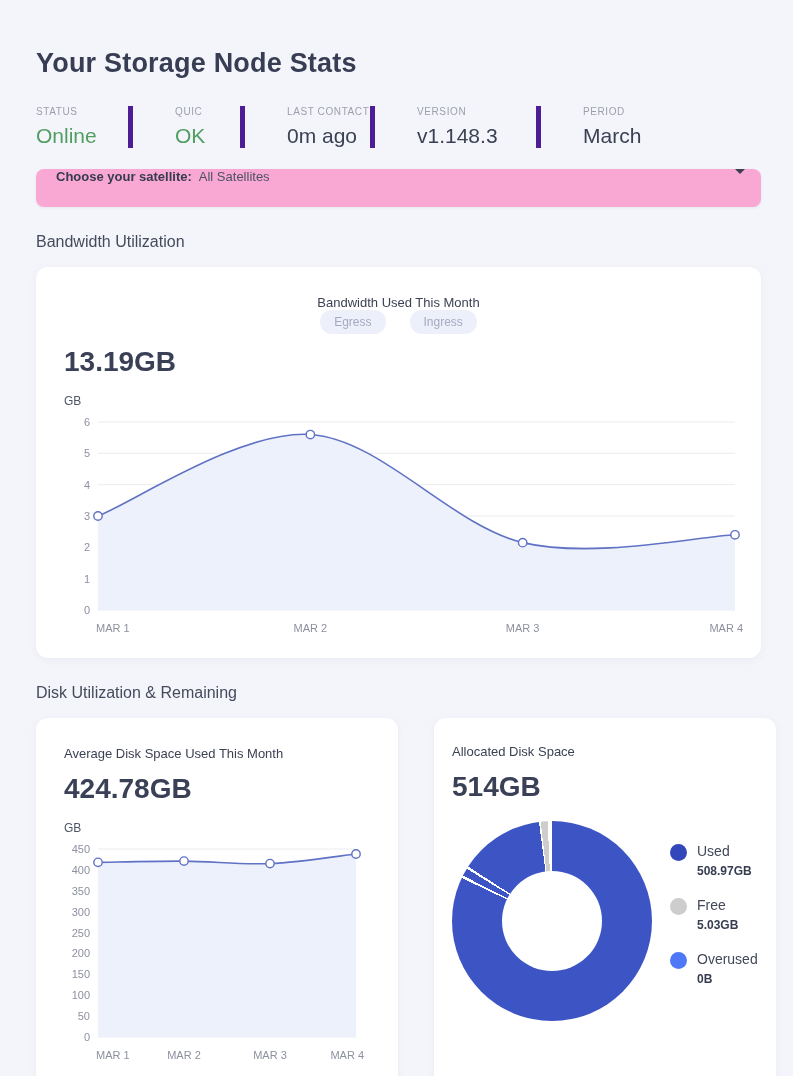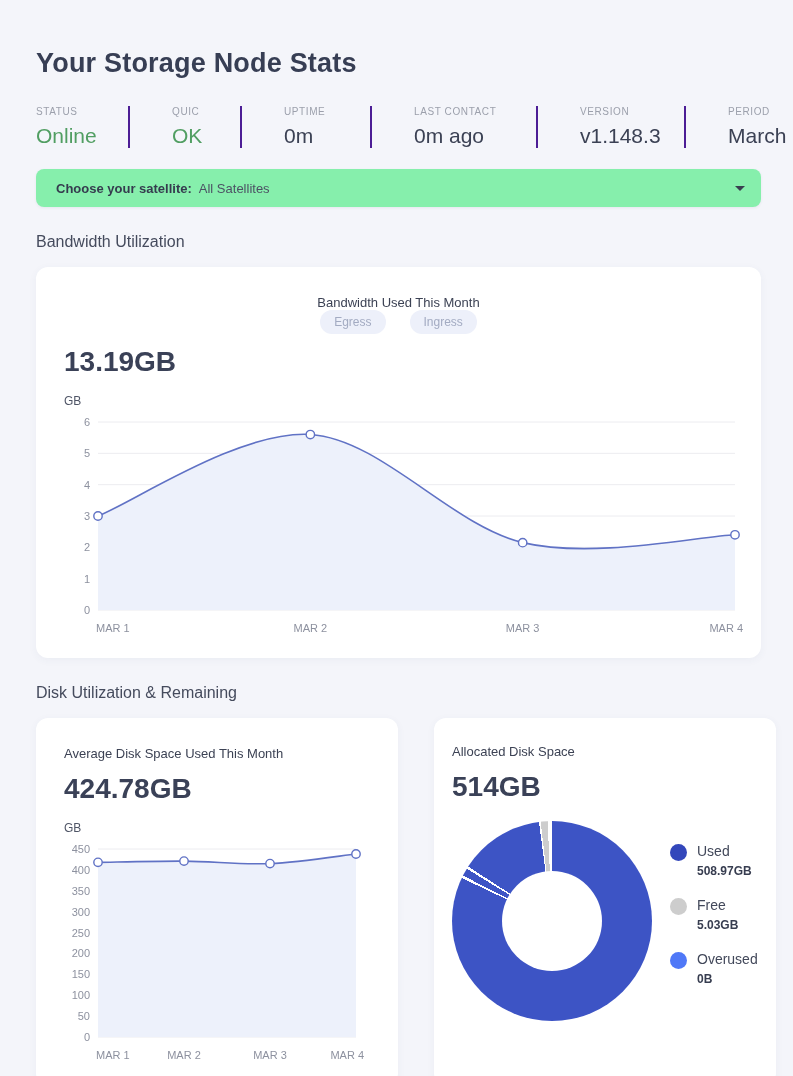--- a/index.html
+++ b/index.html
@@ -9,28 +9,28 @@
     font-family:"Liberation Sans", sans-serif;
     color:#3b4154;
     overflow:hidden;
   }
   .wrap { padding:28px 32px 0 36px;margin-top:20px; }
 
   .page-title { font-size:27px; font-weight:800; color:#373e54; letter-spacing:.2px; }
 
   
   .status-bar { margin-top:27px; display:grid; grid-template-columns:92px 112px 130px 166px 148px 1fr; }
-  .status-cell { padding-left:42px; border-left:2px solid #4c1d95; }
+  .status-cell { padding-left:42px; border-left:5px solid #4c1d95; }
   .status-cell:first-child { padding-left:0; border-left:none; }
   .status-label { font-size:10px; color:#9ca0ac; letter-spacing:.6px; }
   .status-value { margin-top:7px; font-size:21px; font-weight:500; color:#3b4154; }
 
   
-  .dropdown { margin-top:21px; height:38px; background:#86efac; border-radius:8px;
-    display:flex; align-items:center; padding:0 16px 0 20px;
+  .dropdown { margin-top:21px; height:38px; background:#f9a8d4; border-radius:8px;
+    display:flex; padding:0 16px 0 20px;
     box-shadow:0 1px 3px rgba(40,50,90,.07); cursor:pointer; }
   .dd-label { font-size:13px; font-weight:700; color:#353b4e; }
   .dd-value { margin-left:7px; font-size:13px; color:#4c5264; }
   .dd-caret { margin-left:auto; width:0; height:0; border-left:5px solid transparent;
     border-right:5px solid transparent; border-top:5px solid #3a3f50; }
 
   .section-heading { margin-top:26px; font-size:16px; font-weight:500; color:#454b5d; }
 
   .card { background:#fff; border-radius:12px; box-shadow:0 2px 8px rgba(60,70,120,.05); margin-top:16px; }
   .bw-card { padding:28px 28px 14px 28px; }
@@ -65,24 +65,20 @@
   <h1 class="page-title">Your Storage Node Stats</h1>
 
   <div class="status-bar">
     <div class="status-cell">
       <div class="status-label">STATUS</div>
       <div class="status-value" style="color: rgb(81, 158, 98);">Online</div>
     </div>
     <div class="status-cell">
       <div class="status-label">QUIC</div>
       <div class="status-value" style="color: rgb(81, 158, 98);">OK</div>
-    </div>
-    <div class="status-cell">
-      <div class="status-label">UPTIME</div>
-      <div class="status-value" style="color: rgb(59, 65, 84);">0m</div>
     </div>
     <div class="status-cell">
       <div class="status-label">LAST CONTACT</div>
       <div class="status-value" style="color: rgb(59, 65, 84);">0m ago</div>
     </div>
     <div class="status-cell">
       <div class="status-label">VERSION</div>
       <div class="status-value" style="color: rgb(59, 65, 84);">v1.148.3</div>
     </div>
     <div class="status-cell">

